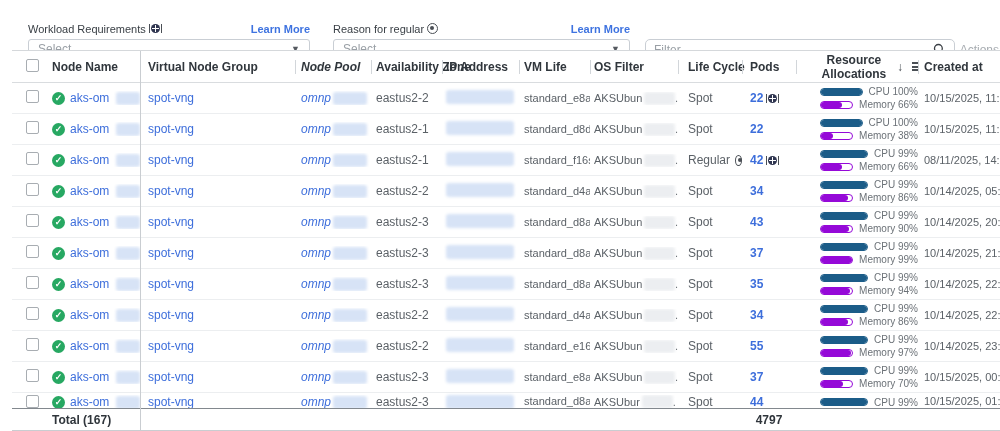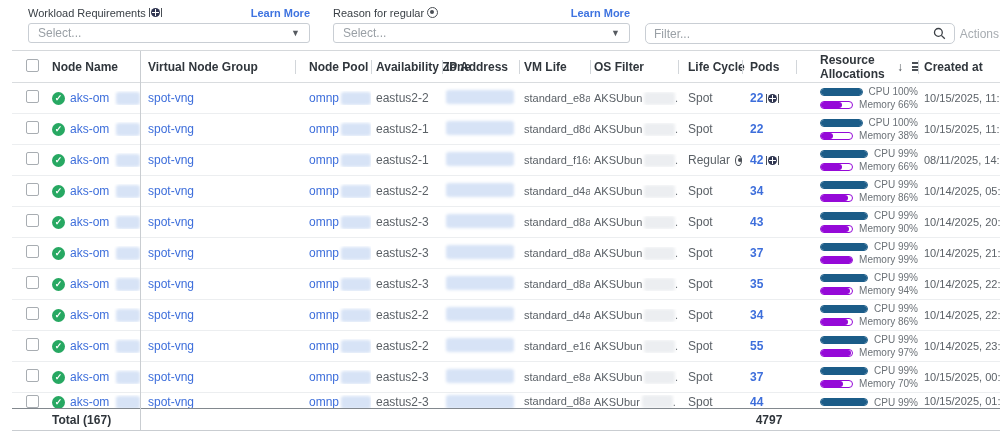--- a/index.html
+++ b/index.html
@@ -5,21 +5,21 @@
   * { box-sizing: border-box; margin: 0; padding: 0; }
   html,body { width:1000px; height:431px; overflow:hidden; }
   body {
     font-family: "Liberation Sans", sans-serif;
     font-size: 12px;
     background: #fff;
     color: #4b5157;
     position: relative;
   }
   
-  .toolbar { position:absolute; top:0; left:0; width:1000px; height:50px; background:#fff; }
+  .toolbar { position:absolute; top:16px; left:0; width:1000px; height:50px; background:#fff; }
   .fgroup { position:absolute; top:6px; }
   .fgroup .lblrow { display:flex; justify-content:space-between; align-items:center; font-size:11px; color:#3a4046; height:13px; }
   .lblrow .lbl { display:flex; align-items:center; gap:3px; font-weight:bold; font-weight:normal; }
   .learn-more { color:#3e73e0; font-size:11px; font-weight:bold; cursor:pointer; text-decoration:none; }
   .selectbox { margin-top:4px; height:20px; border:1px solid #c9ced4; border-radius:3px; background:#fff;
     display:flex; align-items:center; justify-content:space-between; padding:0 9px; color:#9aa0a6; cursor:pointer; }
   .chev { color:#555a60; font-size:9px; }
   #wr-group { left:28px; width:282px; }
   #rr-group { left:333px; width:297px; }
   .filterbox { position:absolute; left:645px; top:23px; width:310px; height:21px; border:1px solid #c9ced4;
@@ -43,28 +43,28 @@
     border-bottom:1px solid #d9dcdf; font-weight:bold; color:#30363c; background:#fff; z-index:3; }
   .tbody { position:absolute; top:32px; left:0; width:989px; height:326px; overflow:hidden; }
   .trow { height:31px; display:flex; align-items:center; border-bottom:1px solid #eceef0; background:#fff; }
   .trow.clipped { align-items:flex-start; padding-top:2px; }
   .tfoot { position:absolute; bottom:0; left:0; width:989px; height:23px; border-top:1px solid #82888e;
     border-bottom:1px solid #c9cdd1; background:#fff; display:flex; align-items:center; z-index:5; }
   
   .c-check{width:36px; padding-left:14px;}
   .c-name{width:92px; display:flex; align-items:center; gap:5px; padding-left:4px; overflow:hidden; white-space:nowrap;}
   .c-vng{width:155px; padding-left:8px; overflow:hidden; white-space:nowrap;}
-  .c-pool{width:76px; padding-left:14px; overflow:hidden; white-space:nowrap; display:flex; align-items:center;}
+  .c-pool{width:76px; padding-left:6px; overflow:hidden; white-space:nowrap; display:flex; align-items:center;font-style:italic;}
   .c-zone{width:71px; padding-left:5px; white-space:nowrap;}
   .c-ip{width:77px; padding-left:4px;}
   .c-vm{width:71px; padding-left:5px; font-size:11px; white-space:nowrap; overflow:hidden;}
   .c-os{width:88px; padding-left:4px; font-size:11px; white-space:nowrap; overflow:hidden; display:flex; align-items:center;}
   .c-lc{width:64px; padding-left:10px; display:flex; align-items:center; gap:5px; white-space:nowrap;}
   .c-pods{width:54px; padding-left:8px; display:flex; align-items:center; gap:3px; white-space:nowrap;}
-  .c-res{width:122px; padding-left:24px;}
+  .c-res{width:122px; padding-left:24px;text-align:center;}
   .c-created{width:83px; padding-left:6px; font-size:11px; white-space:nowrap; overflow:hidden;}
   .thead > div { font-size:12px; }
   .thead .c-vm, .thead .c-os, .thead .c-created { font-size:12px; }
   .hsep { position:relative; }
   .hsep::before { content:""; position:absolute; left:0; top:50%; transform:translateY(-50%); height:14px; border-left:1px solid #d2d6da; }
   .res-head { display:flex; align-items:center; gap:9px; }
   .sort-arrow { color:#4a4f55; font-size:12px; font-weight:normal; cursor:pointer; }
   .menu-icon { width:11px; height:9px; border-top:2px solid #4a4f55; border-bottom:2px solid #4a4f55; position:relative; display:inline-block; cursor:pointer; }
   .menu-icon::after { content:""; position:absolute; left:0; right:0; top:1.5px; border-top:2px solid #4a4f55; }
   

